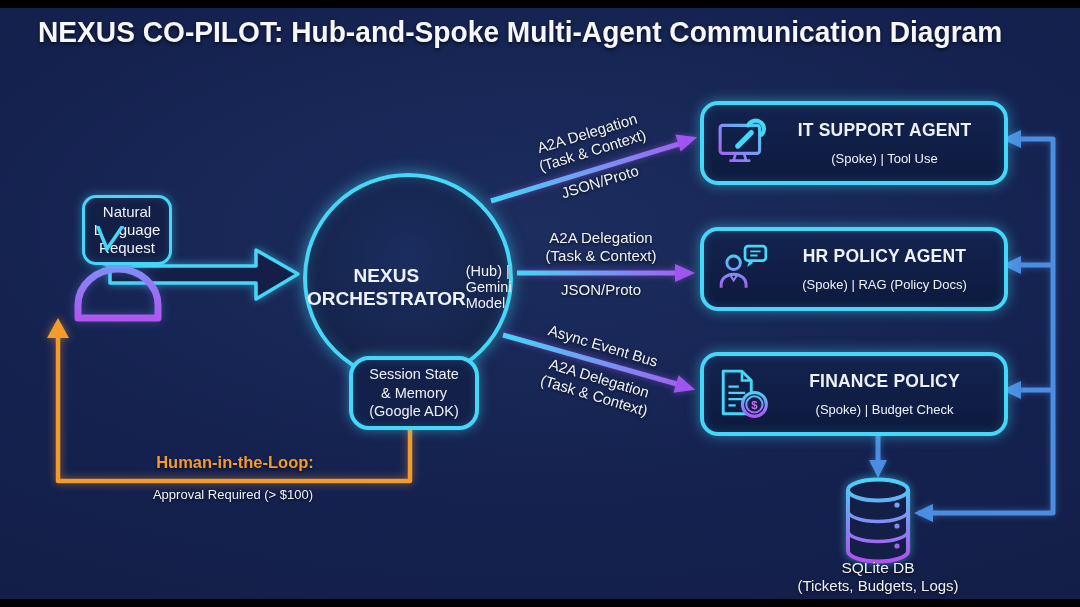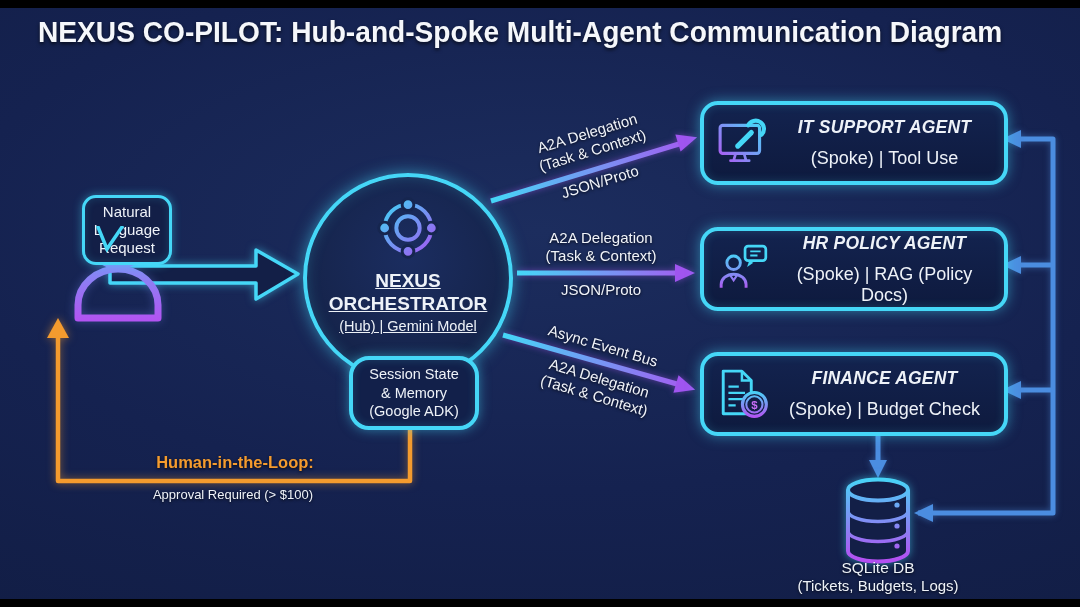--- a/index.html
+++ b/index.html
@@ -17,34 +17,34 @@
   .gp{filter:drop-shadow(0 0 3px rgba(167,87,240,.5));}
   .bubble{position:absolute;left:82px;top:159px;width:84px;height:64px;border:3.5px solid #45d7f7;
     border-radius:14px;background:#131f47;display:flex;align-items:center;justify-content:center;
     text-align:center;font-size:15px;line-height:1.22;z-index:3;
     box-shadow:0 0 10px rgba(69,215,247,.45), inset 0 0 8px rgba(69,215,247,.18);margin-top:36px;}
   .tail{position:absolute;left:96px;top:226px;z-index:4;}
   .person{position:absolute;left:66px;top:204px;z-index:2;filter:drop-shadow(0 0 5px rgba(120,140,250,.35));}
   .hub{position:absolute;left:303px;top:173px;width:210px;height:210px;border-radius:50%;
     border:4.5px solid #45d7f7;background:radial-gradient(circle at 50% 40%, #1b2d60 0%, #152349 75%);
     box-shadow:0 0 16px rgba(69,215,247,.55), inset 0 0 14px rgba(69,215,247,.22);
-    display:flex;flex-direction:column;align-items:center;padding-top:14px;box-sizing:border-box;z-index:2;text-decoration:underline;}
+    display:flex;flex-direction:row;align-items:center;padding-top:14px;box-sizing:border-box;z-index:2;}
   .hub-name{font-size:19px;font-weight:bold;line-height:1.22;text-align:center;margin-top:4px;}
   .hub-sub{font-size:14.5px;margin-top:3px;}
   .session{position:absolute;left:349px;top:356px;width:122px;height:66px;border:4px solid #45d7f7;
     border-radius:20px;background:#12204a;z-index:5;display:flex;flex-direction:column;justify-content:center;
     text-align:center;font-size:14.5px;line-height:1.3;
     box-shadow:0 0 12px rgba(69,215,247,.5), inset 0 0 8px rgba(69,215,247,.2);}
   .agent{position:absolute;left:700px;width:300px;height:76px;border:4px solid #45d7f7;border-radius:18px;
     background:linear-gradient(180deg,#13234f,#0e1a3e);display:flex;align-items:center;z-index:2;box-sizing:content-box;
     box-shadow:0 0 13px rgba(69,215,247,.5), inset 0 0 10px rgba(69,215,247,.2);}
   .agent .ic{width:58px;margin-left:13px;flex:none;display:flex;align-items:center;}
   .agent .txt{flex:1;text-align:center;padding-right:10px;}
-  .a-name{font-size:17.5px;font-weight:bold;letter-spacing:.2px;font-style:italic;}
-  .a-sub{font-size:18px;margin-top:10px;text-align:center;}
+  .a-name{font-size:17.5px;font-weight:bold;letter-spacing:.2px;}
+  .a-sub{font-size:13px;margin-top:10px;text-align:center;}
   .elab{position:absolute;text-align:center;font-size:15px;line-height:1.22;color:#f0f3f9;
     text-shadow:0 1px 3px rgba(0,0,0,.75);z-index:3;}
   .lbl{position:absolute;text-align:center;z-index:3;text-shadow:0 1px 3px rgba(0,0,0,.75);}
   .hitl-label{color:#f49b2e;font-weight:bold;font-size:16.5px;}
   .hitl-detail{font-size:13px;}
   .db-name{font-size:15.5px;}
   .db-sub{font-size:15px;}
 </style>
 </head>
 <body>
@@ -226,21 +226,21 @@
           </defs>
         <path d="M6,3 H24 L33,12 V44 H6 Z" fill="none" stroke="#45d7f7" stroke-width="2.8" stroke-linejoin="round"></path>
         <path d="M24,3 V12 H33" fill="none" stroke="#45d7f7" stroke-width="2.4"></path>
         <path d="M11,18 H21 M11,24 H27 M11,30 H27 M11,36 H18" stroke="#45d7f7" stroke-width="2.2"></path>
         <circle cx="36" cy="35" r="11.5" fill="#131f47" stroke="url(#gFi)" stroke-width="3"></circle>
         <circle cx="36" cy="35" r="7.8" fill="none" stroke="url(#gFi)" stroke-width="2"></circle>
         <text x="36" y="39.5" text-anchor="middle" font-size="11" font-weight="bold" fill="#c66df5" font-family="Liberation Sans, sans-serif">$</text>
       </svg>
     </span>
     <span class="txt">
-      <div class="a-name">FINANCE AGENT</div>
+      <div class="a-name">FINANCE POLICY</div>
       <div class="a-sub">(Spoke) | Budget Check</div>
     </span>
   </div>
 
   <div class="elab" style="left:510px;top:124px;width:160px;transform:rotate(-17deg)">
     <span style="display:block">A2A Delegation</span>
     <span style="display:block">(Task &amp; Context)</span>
   </div>
   <div class="elab" style="left:550px;top:173px;width:100px;transform:rotate(-17deg)">JSON/Proto</div>
 

